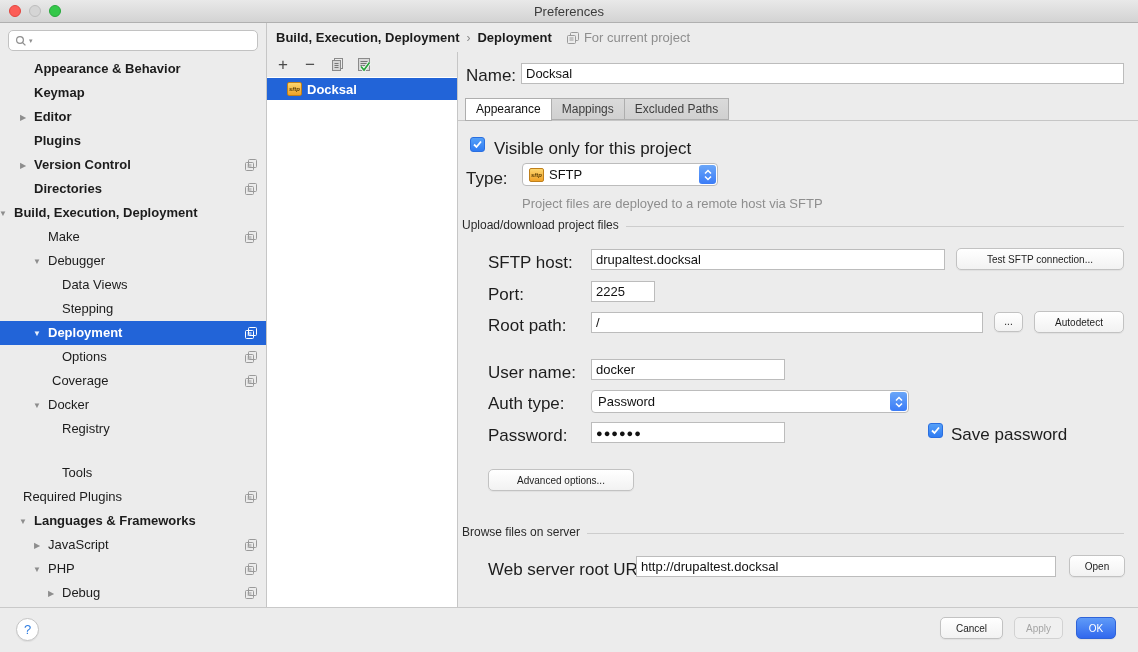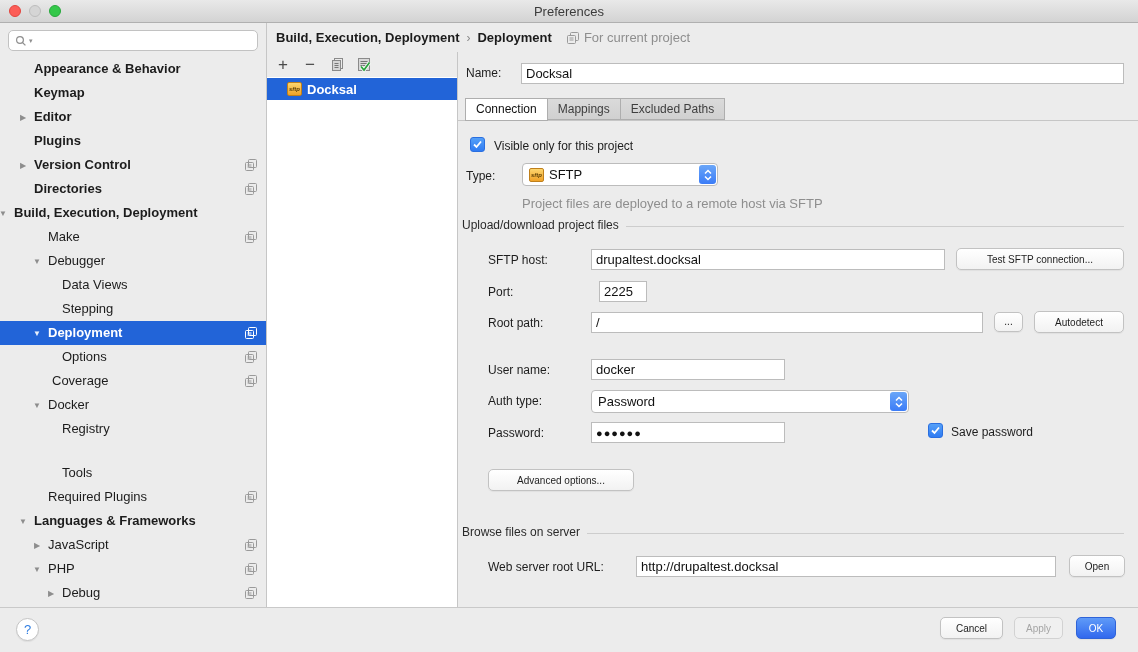--- a/index.html
+++ b/index.html
@@ -79,21 +79,21 @@
   .server-row.selected { background:var(--selection,#2264d8); color:#ffffff; }
   
   .sftp-icon {
     display:inline-block; width:15px; height:14px; flex:none;
     background:linear-gradient(#fdd66e,#efa228); border:1px solid #bf7f1b; border-radius:2px;
     color:#5c3f04; font-size:6px; font-weight:bold; font-style:italic;
     text-align:center; line-height:12px;
   }
   
   .form-panel { flex:1; position:relative; background:#ececec; overflow:hidden; }
-  .flabel { position:absolute; font-size:12px; color:#1d1d1d; }
+  .flabel { position:absolute; font-size:17px; color:#1d1d1d; }
   .finput {
     position:absolute; height:21px; background:#ffffff; border:1px solid #bcbcbc;
     font-family:"Liberation Sans", sans-serif; font-size:13px; color:#111; padding:0 4px;
   }
   .mac-btn {
     position:absolute; height:22px; background:linear-gradient(#ffffff,#f2f2f2);
     border:1px solid #c2c2c2; border-radius:5px; font-family:"Liberation Sans", sans-serif;
     font-size:10px; color:#1d1d1d; padding:0 11px; box-shadow:0 1px 1px rgba(0,0,0,.05);
   }
   .mac-select {
@@ -205,21 +205,21 @@
             </svg></div>
           <div class="tree-row" style="padding-left: 52px;"><span class="tree-arrow"></span><span class="tree-label">Coverage</span><svg class="tree-badge" width="12" height="12" viewBox="0 0 12 12">
               <rect x="3.5" y="0.5" width="8" height="8" rx="1" fill="none" stroke="currentColor"></rect>
               <rect x="0.5" y="3.5" width="8" height="8" rx="1" fill="none" stroke="currentColor"></rect>
               <line x1="2.5" y1="6" x2="6.5" y2="6" stroke="currentColor"></line>
               <line x1="2.5" y1="8" x2="6.5" y2="8" stroke="currentColor"></line>
             </svg></div>
           <div class="tree-row" style="padding-left: 48px;"><span class="tree-arrow">▼</span><span class="tree-label">Docker</span></div>
           <div class="tree-row" style="padding-left: 62px;"><span class="tree-arrow"></span><span class="tree-label">Registry</span></div>
           <div class="tree-row" style="padding-left: 62px; margin-top: 20px;"><span class="tree-arrow"></span><span class="tree-label">Tools</span></div>
-          <div class="tree-row" style="padding-left: 48px;"><span class="tree-arrow"></span><span class="tree-label">Required Plugins</span><svg class="tree-badge" width="12" height="12" viewBox="0 0 12 12">
+          <div class="tree-row" style="padding-left: 23px;"><span class="tree-arrow"></span><span class="tree-label">Required Plugins</span><svg class="tree-badge" width="12" height="12" viewBox="0 0 12 12">
               <rect x="3.5" y="0.5" width="8" height="8" rx="1" fill="none" stroke="currentColor"></rect>
               <rect x="0.5" y="3.5" width="8" height="8" rx="1" fill="none" stroke="currentColor"></rect>
               <line x1="2.5" y1="6" x2="6.5" y2="6" stroke="currentColor"></line>
               <line x1="2.5" y1="8" x2="6.5" y2="8" stroke="currentColor"></line>
             </svg></div>
           <div class="tree-row bold" style="padding-left: 34px;"><span class="tree-arrow">▼</span><span class="tree-label">Languages &amp; Frameworks</span></div>
           <div class="tree-row" style="padding-left: 48px;"><span class="tree-arrow">▶</span><span class="tree-label">JavaScript</span><svg class="tree-badge" width="12" height="12" viewBox="0 0 12 12">
               <rect x="3.5" y="0.5" width="8" height="8" rx="1" fill="none" stroke="currentColor"></rect>
               <rect x="0.5" y="3.5" width="8" height="8" rx="1" fill="none" stroke="currentColor"></rect>
               <line x1="2.5" y1="6" x2="6.5" y2="6" stroke="currentColor"></line>
@@ -294,21 +294,21 @@
               <span>Docksal</span>
             </div>
           </div>
         </div>
 
         <div class="form-panel">
           <span class="flabel" style="left:8px; top:14px;">Name:</span>
           <input class="finput" style="left: 63px; top: 11px; width: 603px;" value="Docksal">
 
           <div class="tabstrip">
-            <div class="tab active">Connection</div>
+            <div class="tab active">Appearance</div>
             <div class="tab">Mappings</div>
             <div class="tab">Excluded Paths</div>
           </div>
           <div class="tabstrip-line"></div>
 
           <span class="mac-checkbox" style="left:12px; top:85px;">
             <svg width="11" height="11" viewBox="0 0 11 11">
                 <path d="M2 5.5 L4.5 8 L9 2.5" fill="none" stroke="#ffffff" stroke-width="1.8"></path>
               </svg>
           </span>
@@ -330,21 +330,21 @@
           <div class="section" style="left:4px; top:166px; right:14px;">
             <span class="section-label">Upload/download project files</span>
             <span class="section-line"></span>
           </div>
 
           <span class="flabel" style="left:30px; top:201px;">SFTP host:</span>
           <input class="finput" style="left: 133px; top: 197px; width: 354px;" value="drupaltest.docksal">
           <button class="mac-btn" style="left:498px; top:196px; width:168px;">Test SFTP connection...</button>
 
           <span class="flabel" style="left:30px; top:233px;">Port:</span>
-          <input class="finput" style="left: 141px; top: 229px; width: 48px;" value="2225">
+          <input class="finput" style="left: 133px; top: 229px; width: 64px;" value="2225">
 
           <span class="flabel" style="left:30px; top:264px;">Root path:</span>
           <input class="finput" style="left: 133px; top: 260px; width: 392px;" value="/">
           <button class="mac-btn" style="left:536px; top:260px; width:29px; height:20px; padding:0; line-height:10px;">...</button>
           <button class="mac-btn" style="left:576px; top:259px; width:90px;">Autodetect</button>
 
           <span class="flabel" style="left:30px; top:311px;">User name:</span>
           <input class="finput" style="left: 133px; top: 307px; width: 194px;" value="docker">
 
           <span class="flabel" style="left:30px; top:342px;">Auth type:</span>

